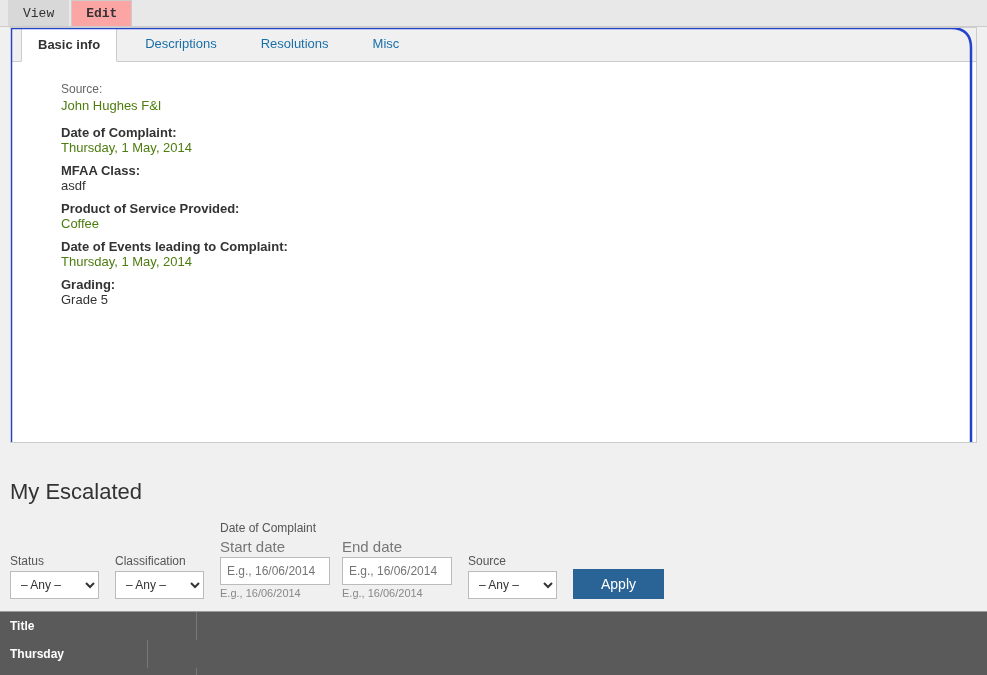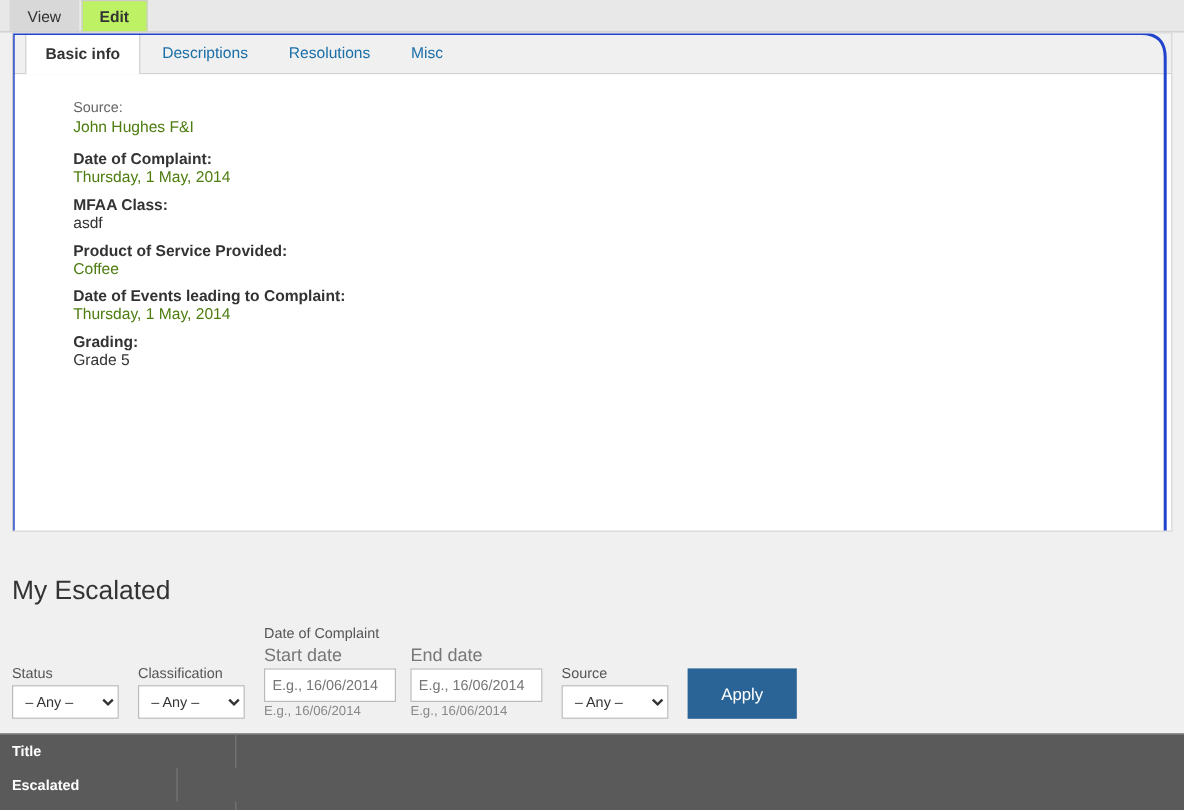--- a/index.html
+++ b/index.html
@@ -3,32 +3,33 @@
   <meta charset="utf-8">
   <style>
     * { box-sizing: border-box; margin: 0; padding: 0; }
     body { font-family: Arial, sans-serif; font-size: 13px; background: #f0f0f0; color: #333; }
 
     .top-tabs {
       display: flex;
       background: #e8e8e8;
       border-bottom: 1px solid #ccc;
       padding: 0 8px;
+      font-family: Liberation Mono, monospace;
     }
     .top-tab {
       padding: 5px 14px;
       cursor: pointer;
       border: 1px solid transparent;
       border-bottom: none;
       margin-right: 2px;
       background: #d8d8d8;
       font-size: 13px;
     }
     .top-tab.active {
-      background: #bef264;
+      background: #fca5a5;
       border-color: #ccc;
       border-bottom-color: #fff;
       font-weight: bold;
     }
 
     .card {
       background: #fff;
       border: 1px solid #ccc;
       margin: 0;
       position: relative;
@@ -39,21 +40,21 @@
       background: #f0f0f0;
       border-bottom: 1px solid #ccc;
       padding: 0 10px;
     }
     .inner-tab {
       padding: 8px 16px;
       cursor: pointer;
       font-size: 13px;
       color: #1a6fa8;
       border-bottom: 2px solid transparent;
-      margin-right: 2px;
+      margin-right: 12px;
     }
     .inner-tab.active {
       color: #333;
       font-weight: bold;
       border-bottom: none;
       background: #fff;
       border: 1px solid #ccc;
       border-bottom: 1px solid #fff;
       margin-bottom: -1px;
       padding-bottom: 9px;
@@ -156,21 +157,21 @@
       margin-bottom: 2px;
     }
 
     .apply-btn {
       background: #2a6496;
       color: #fff;
       border: none;
       padding: 6px 28px;
       font-size: 14px;
       cursor: pointer;
-      height: 42px;
+      height: 30px;
     }
 
     .table-header {
       display: flex;
       background: #5a5a5a;
       color: #fff;
       font-size: 12px;
       font-weight: bold;
       border-top: 1px solid #999;
       flex-direction: column;
@@ -288,18 +289,18 @@
         </select>
       </div>
 
       <div class="filter-group" style="justify-content:flex-end;">
         <button class="apply-btn">Apply</button>
       </div>
     </div>
 
     <div class="table-header" style="margin-top:8px;">
       <div class="th" style="width:20%;">Title</div>
-      <div class="th" style="width:15%;">Escalated</div>
+      <div class="th" style="width:15%;">Thursday</div>
       <div class="th" style="width:20%;">Source</div>
       <div class="th" style="width:10%;">Status</div>
     </div>
   </div>
 </div>
 
 </body></html>

